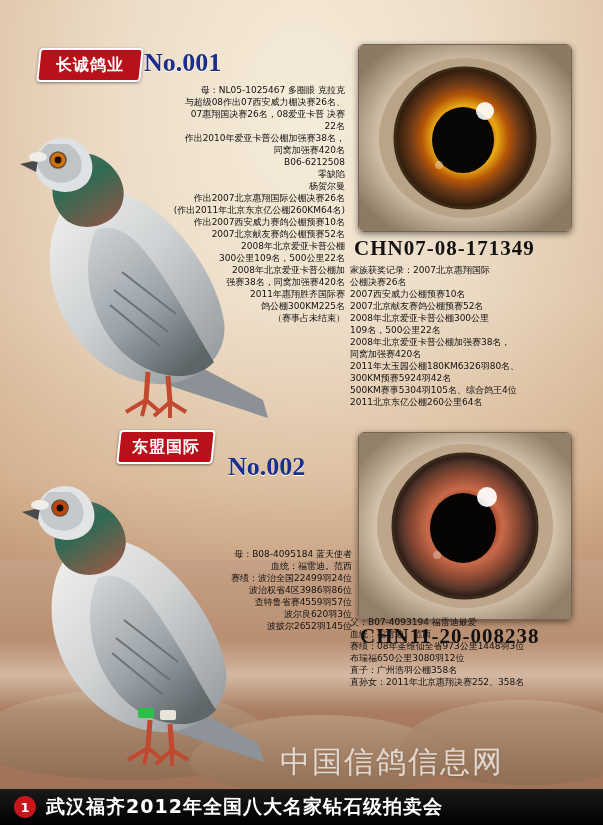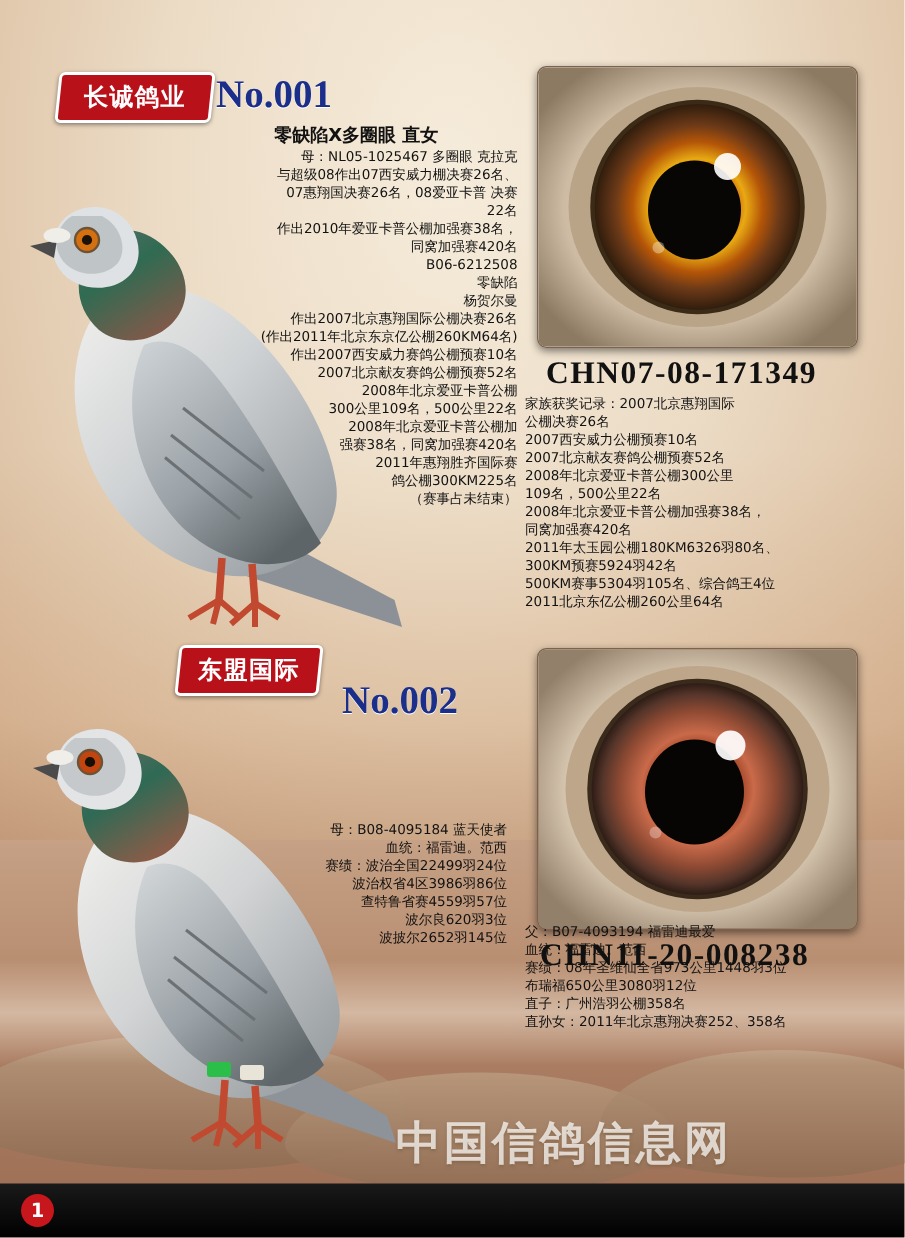--- a/index.html
+++ b/index.html
@@ -32,41 +32,41 @@
   .logo span{transform:skewX(6deg);}
   .no-title{position:absolute;color:#1b2f8a;font-weight:bold;font-size:26px;
     font-family:"Liberation Serif","DejaVu Serif",serif;text-shadow:0 1px 0 #fff;}
   #no1{left:144px;top:48px;}
   #no2{left:228px;top:452px;}
   
   .pedigree{position:absolute;font-size:9px;line-height:12px;color:#111;
     text-align:right;font-family:"DejaVu Sans","Liberation Sans",sans-serif;}
   #ped1{left:130px;top:84px;width:215px;}
   #ped1 .hd{font-size:12px;font-weight:bold;text-align:center;color:#111;margin-bottom:3px;}
-  #ped2{left:160px;top:548px;width:178px;}
+  #ped2{left:174px;top:548px;width:178px;}
   .eye{position:absolute;border-radius:6px;overflow:hidden;
     box-shadow:0 2px 6px rgba(0,0,0,.5);border:1px solid #7a6450;}
   #eye1{left:358px;top:44px;width:212px;height:186px;}
   #eye2{left:358px;top:432px;width:212px;height:186px;}
   .ring{position:absolute;color:#111;font-weight:bold;font-size:21px;letter-spacing:1px;
     font-family:"Liberation Serif","DejaVu Serif",serif;}
-  #ring1{left:364px;top:236px;}
+  #ring1{left:354px;top:236px;}
   #ring2{left:360px;top:624px;}
   .right-text{position:absolute;font-size:9px;line-height:12px;color:#111;}
   #rt1{left:350px;top:264px;width:222px;}
   #rt2{left:350px;top:616px;width:222px;}
   
   .bottom-bar{position:absolute;left:0;top:789px;width:603px;height:36px;
     background:linear-gradient(180deg,#1a1a1a,#000);display:flex;align-items:center;}
   .badge{width:22px;height:22px;border-radius:50%;background:#c8161d;color:#fff;
     font-size:13px;font-weight:bold;display:flex;align-items:center;justify-content:center;
     margin-left:14px;flex:0 0 auto;}
   .bottom-title{color:#fff;font-weight:bold;font-size:19px;margin-left:10px;letter-spacing:1px;
     font-family:"DejaVu Sans","Liberation Sans",sans-serif;}
-  .watermark{position:absolute;left:264px;top:742px;font-size:30px;font-weight:bold;
+  .watermark{position:absolute;left:280px;top:742px;font-size:30px;font-weight:normal;
     color:rgba(255,255,255,.72);text-shadow:0 1px 2px rgba(120,90,60,.5);letter-spacing:2px;}
   
   .pigeon{position:absolute;}
   #pig1{left:18px;top:100px;}
   #pig2{left:18px;top:452px;}
 </style>
 </head>
 <body>
 
 <div class="sky"></div>
@@ -122,21 +122,20 @@
   <circle cx="40" cy="60" r="3.4" fill="#1a1208"></circle>
   <circle cx="40" cy="60" r="8" fill="none" stroke="#6d5336" stroke-width="1.6"></circle>
 
   <path d="M130 272 L128 300" stroke="#c0492f" stroke-width="5"></path>
   <path d="M150 276 L152 302" stroke="#c0492f" stroke-width="5"></path>
   <path d="M128 300 L108 312 M128 300 L124 316 M128 300 L142 312" stroke="#c0492f" stroke-width="4" fill="none"></path>
   <path d="M152 302 L136 316 M152 302 L152 318 M152 302 L168 312" stroke="#c0492f" stroke-width="4" fill="none"></path>
 </svg>
 
 <div class="pedigree" id="ped1">
-  <div class="hd">零缺陷X多圈眼 直女</div>
   <div style="white-space:pre-line">母：NL05-1025467  多圈眼  克拉克
 与超级08作出07西安威力棚决赛26名、
 07惠翔国决赛26名，08爱亚卡普 决赛
 22名
 作出2010年爱亚卡普公棚加强赛38名，
 同窝加强赛420名
 B06-6212508
 零缺陷
 杨贺尔曼
 作出2007北京惠翔国际公棚决赛26名
@@ -277,13 +276,14 @@
 <div class="right-text" id="rt2" style="white-space:pre-line">父：B07-4093194 福雷迪最爱
 血统：福雷迪。范西
 赛绩：08年圣维仙全省973公里1448羽3位
 布瑞福650公里3080羽12位
 直子：广州浩羽公棚358名
 直孙女：2011年北京惠翔决赛252、358名</div>
 
 <div class="watermark">中国信鸽信息网</div>
 <div class="bottom-bar">
   <div class="badge">1</div>
+  <div class="bottom-title">武汉福齐2012年全国八大名家钻石级拍卖会</div>
 </div>
 
 </body></html>

